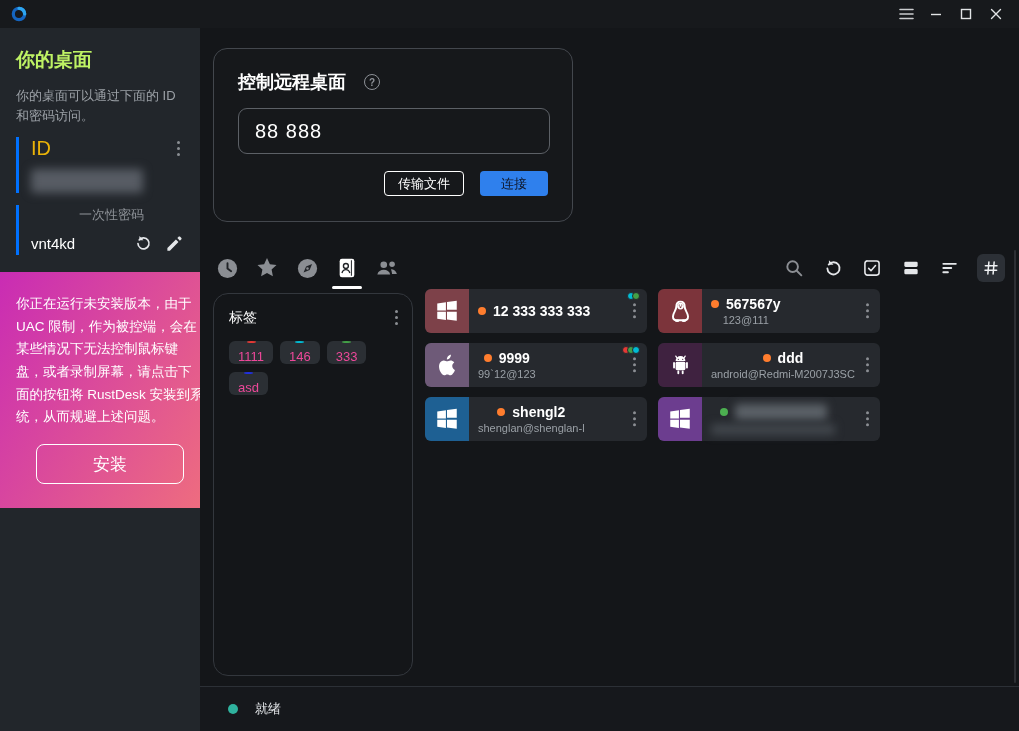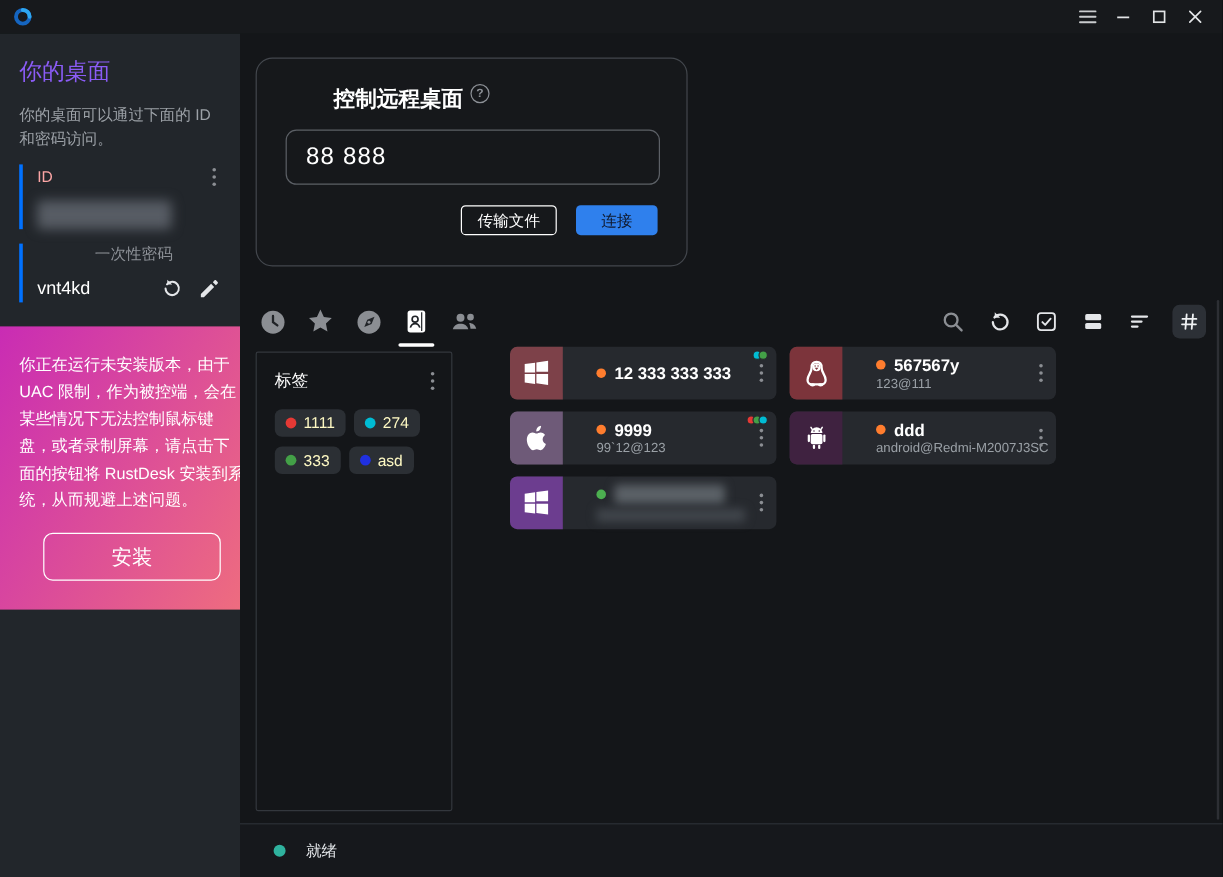--- a/index.html
+++ b/index.html
@@ -10,64 +10,64 @@
     color:#fff; -webkit-font-smoothing:antialiased;
   }
   
   .titlebar{position:absolute;top:0;left:0;right:0;height:28px;background:#17191c;display:flex;align-items:center;padding:0 8px;z-index:20;}
   .tb-logo{width:18px;height:18px;margin-left:2px;}
   .tb-spacer{flex:1;}
   .tb-btn{width:30px;height:28px;display:flex;align-items:center;justify-content:center;cursor:pointer;}
   .tb-btn svg{display:block;}
   
   .sidebar{position:absolute;top:28px;left:0;width:200px;bottom:0;background:#22262b;}
-  .sb-title{margin:19px 16px 0;font-size:19px;font-weight:400;color:#8b5cf6;}
+  .sb-title{margin:19px 16px 0;font-size:19px;font-weight:700;color:#bef264;}
   .sb-desc{margin:13px 16px 0;font-size:13px;line-height:1.5;color:#9ca1a7;width:172px;}
   .sb-block{margin:12px 16px 0;border-left:3px solid #0071ff;padding-left:12px;}
   .sb-row{display:flex;align-items:center;justify-content:space-between;}
-  .sb-label{color:#fca5a5;font-size:13px;}
+  .sb-label{color:#eab308;font-size:20px;}
   .sb-label-sm{color:#8d9197;font-size:13px;margin-left:48px;}
   .blur-id{margin:9px 0 4px;width:112px;height:24px;border-radius:3px;background:#575c64;filter:blur(5px);}
   .pwd-row{display:flex;align-items:center;margin-top:7px;height:24px;}
   .pwd-value{flex:1;font-size:15px;color:#fff;}
   .pwd-icon{width:19px;height:19px;margin-left:12px;cursor:pointer;}
   .vdots{display:flex;flex-direction:column;align-items:center;cursor:pointer;padding:2px 4px;}
   .vdots i{width:3px;height:3px;border-radius:50%;background:#8b8e93;margin:1.4px 0;}
   .warning-panel{position:absolute;top:244px;left:0;width:220px;height:236px;padding:21px 16px 0;color:#fff;}
   .warning-text{font-size:13.5px;line-height:1.68;}
   .install-btn{display:block;margin:15px auto 0;width:148px;height:40px;background:transparent;border:1.5px solid #fff;border-radius:8px;color:#fff;font-size:17px;font-family:inherit;cursor:pointer;}
   
   .main{position:absolute;left:200px;top:28px;right:0;bottom:0;background:#141619;}
   .connect-card{position:absolute;left:13px;top:20px;width:360px;height:174px;background:#16181b;border:1px solid #43474d;border-radius:14px;padding:21px 24px;}
-  .cc-title-row{display:flex;gap:6px;margin-left:40px;}
+  .cc-title-row{display:flex;align-items:center;gap:18px;}
   .cc-title{font-size:18px;font-weight:700;color:#fff;}
   .help-icon{width:16px;height:16px;border:1.4px solid #8d9197;border-radius:50%;color:#8d9197;font-size:10px;font-weight:700;display:flex;align-items:center;justify-content:center;}
   .cc-input{margin-top:14px;width:312px;height:46px;background:transparent;border:1px solid #5c6066;border-radius:9px;color:#fff;font-size:20px;letter-spacing:1px;padding:0 16px;font-family:inherit;outline:none;}
   .cc-btnrow{margin-top:17px;display:flex;justify-content:flex-end;gap:16px;}
   .btn-transfer{height:25px;padding:0 13px;background:transparent;border:1px solid #fff;border-radius:4px;color:#fff;font-size:13px;font-family:inherit;cursor:pointer;}
   .btn-connect{height:25px;padding:0 21px;border:none;border-radius:4px;color:#0f172a;font-size:13px;font-family:inherit;cursor:pointer;}
   
   .tabbar{position:absolute;left:15px;right:14px;top:220px;height:40px;display:flex;align-items:center;}
   .tab{position:relative;width:24px;height:24px;margin-right:16px;cursor:pointer;display:flex;align-items:center;justify-content:center;}
   .tab-underline{position:absolute;left:-3px;top:30px;width:30px;height:3px;border-radius:2px;background:#fff;}
   .tb-right{margin-left:auto;display:flex;align-items:center;gap:15px;}
   .tool{width:24px;height:24px;display:flex;align-items:center;justify-content:center;cursor:pointer;}
   .tool-active{width:28px;height:28px;background:#2c3036;border-radius:6px;}
   
-  .tags-panel{position:absolute;left:13px;top:265px;width:164px;height:383px;border:1px solid #33373d;border-radius:2px;padding:13px 10px 0 15px;}
+  .tags-panel{position:absolute;left:13px;top:265px;width:200px;height:383px;border:1px solid #33373d;border-radius:15px;padding:13px 10px 0 15px;}
   .tags-head{display:flex;align-items:center;justify-content:space-between;}
   .tags-title{font-size:14px;color:#fff;}
   .chips{margin-top:13px;display:flex;flex-wrap:wrap;gap:8px 7px;}
-  .chip{display:inline-flex;align-items:center;gap:6px;height:23px;padding:0 9px;background:#2b2f34;border-radius:6px;font-size:13px;color:#fef9c3;cursor:pointer;}
+  .chip{display:inline-flex;align-items:center;gap:6px;height:23px;padding:0 9px;background:#2b2f34;border-radius:6px;font-size:13px;color:#ec4899;cursor:pointer;flex-direction:column;}
   .chip-dot{width:9px;height:9px;border-radius:50%;}
   
   .peers{position:absolute;left:225px;top:261px;width:656px;display:grid;grid-template-columns:222px 222px;column-gap:11px;row-gap:10px;}
   .peer-card{position:relative;height:44px;background:#26292e;border-radius:6px;display:flex;cursor:pointer;}
   .peer-icon{width:44px;height:44px;border-radius:6px 0 0 6px;display:flex;align-items:center;justify-content:center;flex:none;}
-  .peer-info{display:flex;flex-direction:column;justify-content:center;padding-left:28px;min-width:0;}
+  .peer-info{display:flex;flex-direction:column;justify-content:center;padding-left:9px;min-width:0;align-items:center;}
   .peer-name-row{display:flex;align-items:center;gap:7px;}
   .status-dot{width:8px;height:8px;border-radius:50%;flex:none;}
   .peer-name{font-size:14px;font-weight:700;color:#fff;white-space:nowrap;}
   .peer-sub{font-size:11px;color:#9aa0a6;margin-top:2px;white-space:nowrap;max-width:148px;overflow:hidden;}
   .peer-menu{position:absolute;right:7px;top:50%;transform:translateY(-50%);}
   .minidots{position:absolute;top:3px;right:7px;display:flex;}
   .minidot{width:8px;height:8px;border-radius:50%;margin-left:-3px;border:1px solid #26292e;}
   .blur-name{width:92px;height:16px;border-radius:3px;background:#5b6167;filter:blur(4px);}
   .blur-sub{width:124px;height:11px;border-radius:2px;background:#41464c;filter:blur(4px);margin-top:4px;}
   
@@ -243,21 +243,21 @@
             <i></i>
           </span>
       </div>
       <div class="chips">
         <span class="chip">
           <span class="chip-dot" style="background-color: rgb(229, 57, 53);"></span>
           <span>1111</span>
         </span>
         <span class="chip">
           <span class="chip-dot" style="background-color: rgb(0, 188, 212);"></span>
-          <span>274</span>
+          <span>146</span>
         </span>
         <span class="chip">
           <span class="chip-dot" style="background-color: rgb(67, 160, 71);"></span>
           <span>333</span>
         </span>
         <span class="chip">
           <span class="chip-dot" style="background-color: rgb(32, 48, 224);"></span>
           <span>asd</span>
         </span>
       </div>
@@ -361,20 +361,39 @@
           </div>
           <span class="peer-sub">android@Redmi-M2007J3SC</span>
         </div>
         <span class="vdots peer-menu">
             <i></i>
             <i></i>
             <i></i>
           </span>
       </div>
 
+      <div class="peer-card">
+        <div class="peer-icon" style="background-color: rgb(30, 96, 147);">
+          <svg width="26" height="26" viewBox="0 0 24 24" fill="#fff">
+              <path d="M3 5l8-1.1v7.6H3zM12 3.7L21 2.5v8.3h-9zM3 12.7h8v7.6L3 19.2zM12 12.7h9v8.3l-9-1.2z"></path>
+            </svg>
+        </div>
+        <div class="peer-info">
+          <div class="peer-name-row">
+            <span class="status-dot" style="background-color: rgb(255, 125, 46);"></span>
+            <span class="peer-name">shengl2</span>
+          </div>
+          <span class="peer-sub">shenglan@shenglan-l</span>
+        </div>
+        <span class="vdots peer-menu">
+            <i></i>
+            <i></i>
+            <i></i>
+          </span>
+      </div>
 
       <div class="peer-card">
         <div class="peer-icon" style="background-color: rgb(108, 61, 143);">
           <svg width="26" height="26" viewBox="0 0 24 24" fill="#fff">
               <path d="M3 5l8-1.1v7.6H3zM12 3.7L21 2.5v8.3h-9zM3 12.7h8v7.6L3 19.2zM12 12.7h9v8.3l-9-1.2z"></path>
             </svg>
         </div>
         <div class="peer-info">
           <div class="peer-name-row">
             <span class="status-dot" style="background-color: rgb(76, 175, 80);"></span>

